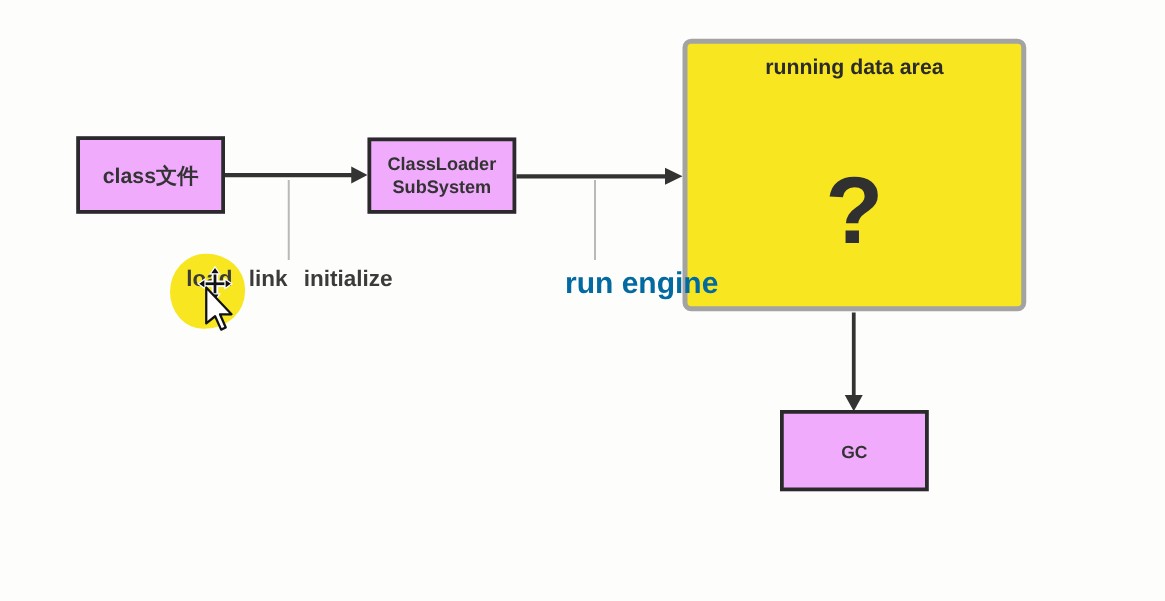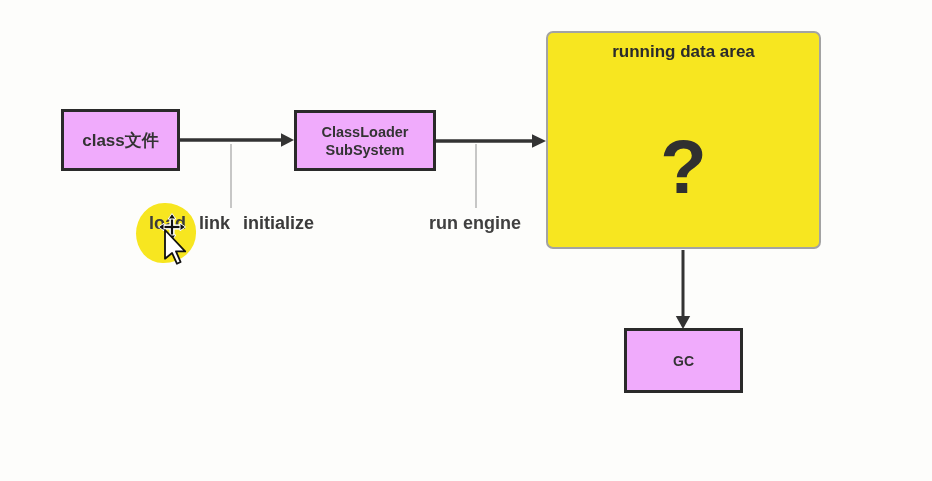--- a/index.html
+++ b/index.html
@@ -23,52 +23,52 @@
     border:3px solid #2a2a2a;
     display:flex;
     flex-direction:column;
     align-items:center;
     justify-content:center;
     color:#333333;
     text-align:center;
     z-index:3;
   }
   .node-class-file{ left:61px; top:109px; width:119px; height:62px; font-size:17px; }
-  .node-classloader{ left:294px; top:110px; width:142px; height:61px; font-size:14.5px; line-height:18px; }
+  .node-classloader{ left:294px; top:110px; width:119px; height:61px; font-size:14.5px; line-height:18px; }
   .node-gc{ left:624px; top:328px; width:119px; height:65px; font-size:14px; }
 
   
   .node-rda{
     position:absolute;
     box-sizing:border-box;
     left:546px; top:31px; width:275px; height:218px;
     background:#f7e620;
-    border:2px solid #a3a3a3;
+    border:4px solid #a3a3a3;
     border-radius:7px;
     z-index:3;
   }
   .rda-title{
     position:absolute; top:9px; left:0; right:0;
     text-align:center; font-size:17px; color:#2b2b2b;
   }
   .rda-question{
     position:absolute; left:0; right:0; top:96px;
     text-align:center; font-size:76px; line-height:76px; color:#303030;
     font-family:"Liberation Sans", sans-serif;
   }
 
   
   .phase-labels{
     position:absolute; left:149px; top:213px;
     display:flex; gap:13px;
     font-size:18px; color:#3b3b3b; z-index:3;
   }
   .run-engine-label{
-    position:absolute; left:429px; top:213px;
-    font-size:18px; color:#404040; z-index:3;
+    position:absolute; left:452px; top:213px;
+    font-size:24px; color:#0369a1; z-index:3;
   }
 
   
   .highlight-circle{
     position:absolute; left:136px; top:203px; width:60px; height:60px;
     background:#f7e620;
     border-radius:48% 52% 55% 45% / 52% 48% 50% 50%;
     z-index:1;
   }
 

